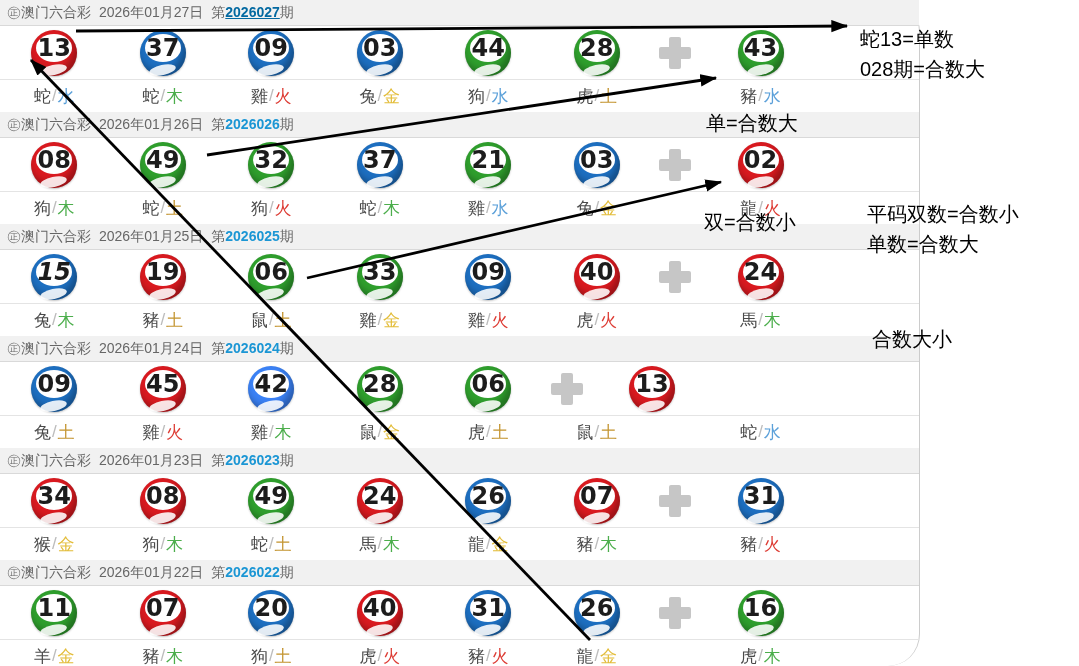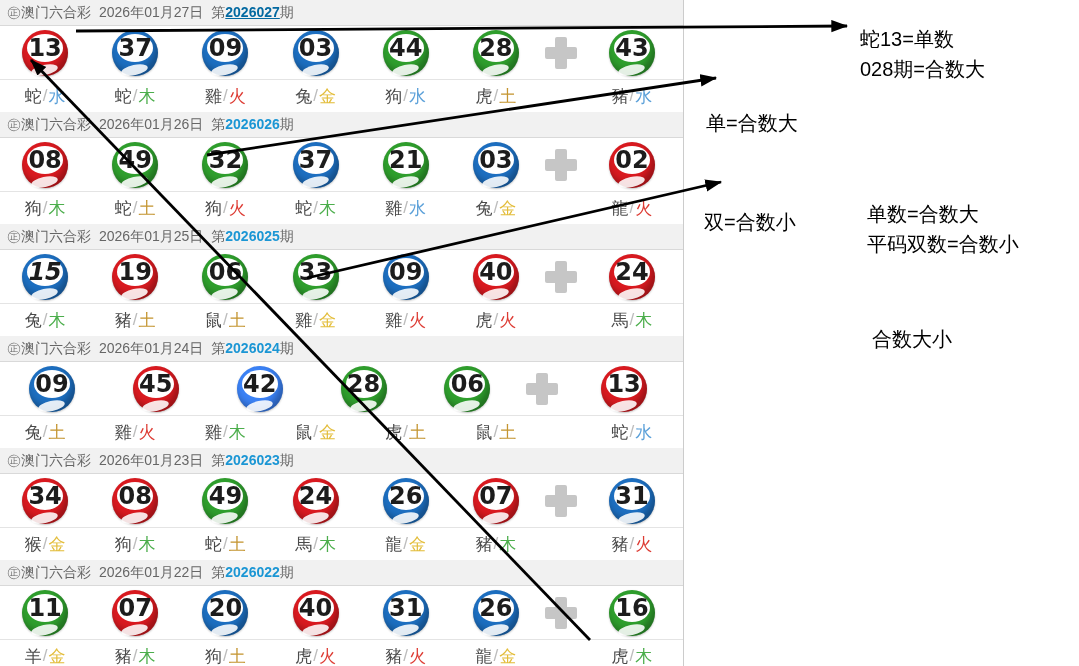--- a/index.html
+++ b/index.html
@@ -1,20 +1,20 @@
 <!DOCTYPE html>
 <html><head>
 <meta charset="utf-8">
 <style>
   * { margin:0; padding:0; box-sizing:border-box; }
   body { background:#fff; font-family:"Liberation Sans","DejaVu Sans",sans-serif; }
   .page { position:relative; width:1079px; height:666px; background:#fff; overflow:hidden; }
 
   
-  .table { position:absolute; left:0; top:0; width:684px; height:666px; border-right:1px solid #ccc; background:#fff; }
+  .table { position:absolute; left:0; top:0; width:920px; height:666px; border-right:1px solid #ccc; background:#fff;border-radius:32px; }
   .draw { height:112px; }
   .draw-header { height:26px; background:#f1f1f1; border-bottom:1px solid #d9d9d9;
                  display:flex; align-items:center; padding-left:7px; font-size:14px; color:#666; white-space:pre; }
   .draw-header .sp { display:inline-block; width:8px; }
   .issue-num { font-weight:bold; }
 
   .balls-row { height:53px; display:flex; align-items:center; }
   .labels-row { height:33px; border-top:1px solid #e4e4e4; display:flex; align-items:center; font-size:17px; }
   .cell { width:108.5px; display:flex; justify-content:center; align-items:center; }
   .plus-cell { width:48px; }
@@ -674,18 +674,18 @@
     <line x1="590" y1="640" x2="31" y2="60" stroke="#000" stroke-width="2.8" marker-end="url(#ah)"></line>
   </svg>
 
   <div class="note" style="left:860px; top:24px;">
     <div>蛇13=单数</div>
     <div>028期=合数大</div>
   </div>
   <div class="note" style="left:706px; top:108px;">单=合数大</div>
   <div class="note" style="left:704px; top:207px;text-align:right;">双=合数小</div>
   <div class="note" style="left:867px; top:199px;">
+    <div>平码双数=合数小</div>
     <div>单数=合数大</div>
-    <div>平码双数=合数小</div>
   </div>
   <div class="note" style="left:872px; top:324px;">合数大小</div>
 
 </div>
 
 </body></html>

